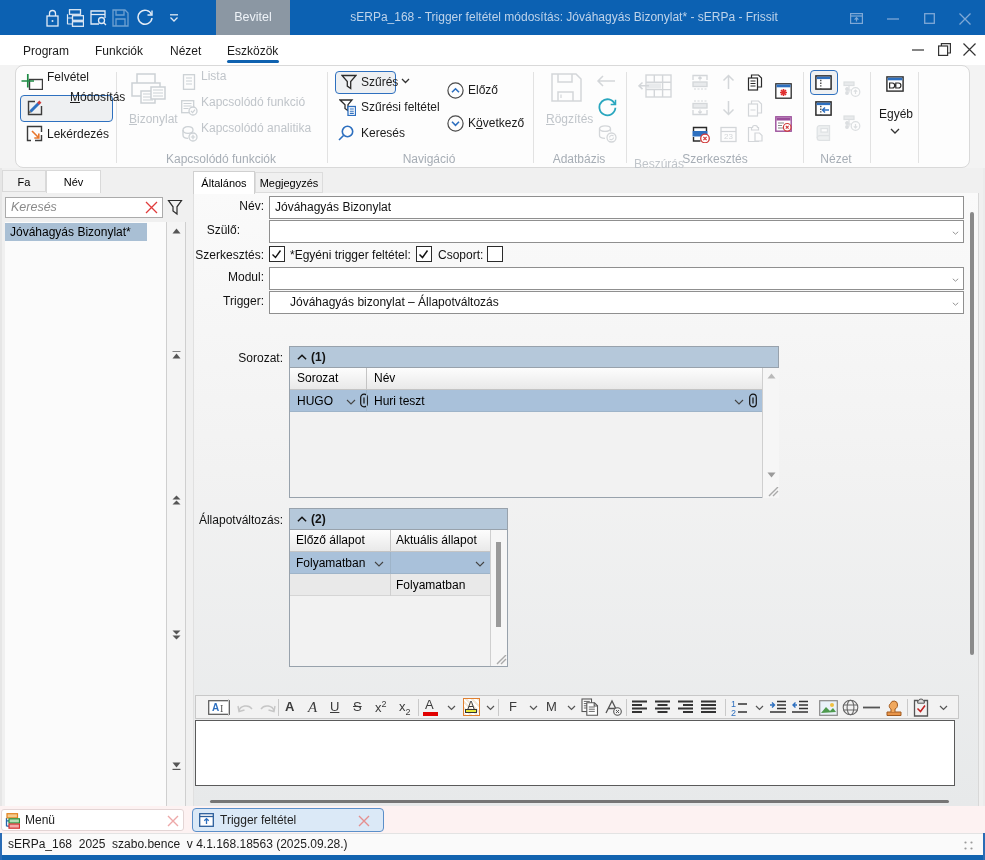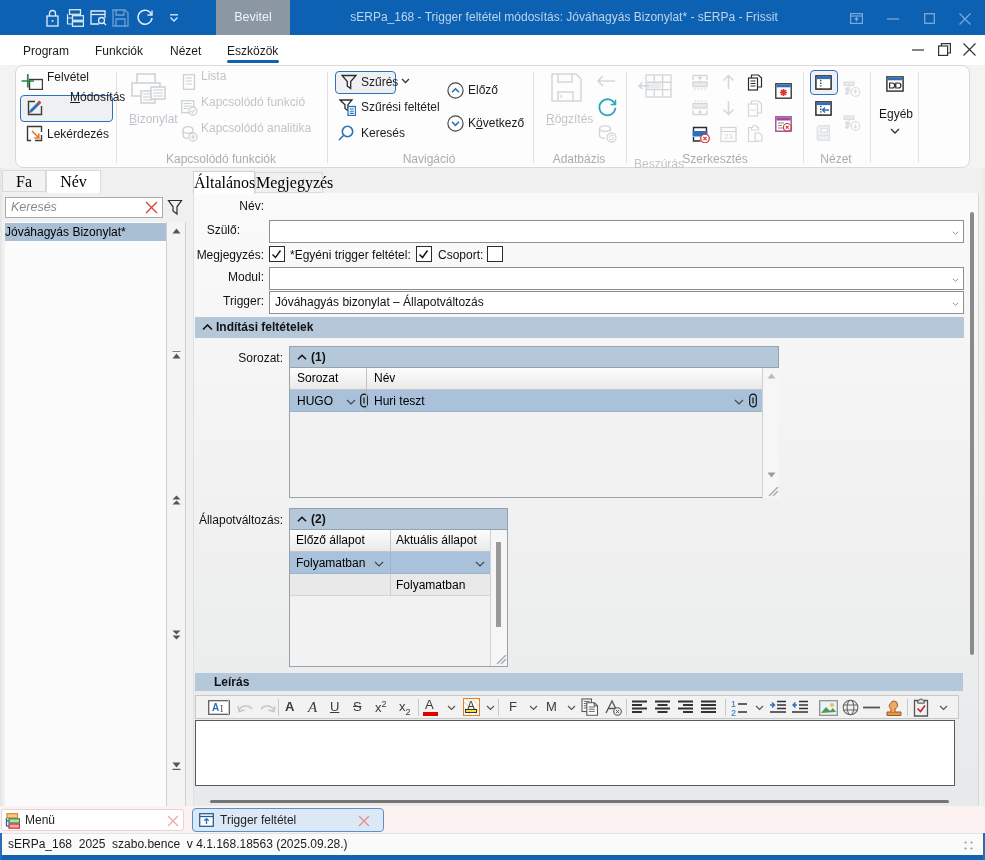--- a/index.html
+++ b/index.html
@@ -19,24 +19,24 @@
 #ribbonzone { left:0; top:65px; width:985px; height:103px; background:#f3f3f3; }
 #ribbon { position:absolute; left:15px; top:0px; width:955px; height:103px; background:#fdfdfd; border:1px solid #d9d9d9; border-radius:8px; }
 .rdiv { position:absolute; top:6px; width:1px; height:91px; background:#e2e2e2; }
 .rlabel { position:absolute; top:86px; height:14px; font-size:12px; color:#a6adb5; text-align:center; white-space:nowrap; }
 .rtext { position:absolute; font-size:12px; color:#1b1b1b; white-space:nowrap; }
 .rtext.dis { color:#c0c5ca; }
 .selbtn { position:absolute; border:1.5px solid #2e70bf; border-radius:4px; background:#eef0f2; }
 
 #contentbg { left:0; top:168px; width:985px; height:638px; background:#f0f0f0; }
 
-.ltab { position:absolute; font-size:16px; text-align:center;font-family:Liberation Serif, serif; }
+.ltab { position:absolute; font-size:11px; text-align:center; }
 #lsearch { left:5px; top:29px; width:158px; height:21px; background:#fff; border:1px solid #ababab; }
 #llist { left:5px; top:54px; width:161px; height:584px; background:#fbfbfb; }
-#lsel { left:0px; top:1px; width:161px; height:18px; background:#a9bfd4; font-size:12px; line-height:18px; }
+#lsel { left:0px; top:1px; width:142px; height:18px; background:#a9bfd4; font-size:12px; line-height:18px; padding-left:5px; }
 #lscroll { left:166px; top:54px; width:20px; height:584px; background:#f4f4f4; border-left:1px solid #cfcfcf; border-right:1px solid #cfcfcf; }
 
 #formpanel { left:193px; top:25px; width:785px; height:613px; background:linear-gradient(180deg,#fafafa 0%,#f2f2f2 45%,#e7e9ea 100%); border-left:1px solid #e0e0e0; }
 .band { position:absolute; background:#b5c8da; font-size:12px; font-weight:bold; color:#111; }
 .field { position:absolute; background:#fff; border:1px solid #8f8f8f; font-size:12px; color:#111; }
 .flabel { position:absolute; font-size:12px; color:#111; text-align:right; white-space:nowrap; }
 .cb { position:absolute; width:16px; height:16px; background:#fff; border:1.4px solid #2b2b2b; }
 .grid { position:absolute; border:1px solid #98a2ac; }
 .gheadrow { background:linear-gradient(180deg,#fdfdfd,#e9e9e9); border-bottom:1px solid #c4c4c4; }
 .selrow { background:#a9c1da; }
@@ -377,52 +377,47 @@
       </svg>
     <svg style="position:absolute; left:5px; top:619px;" width="9" height="6" viewBox="0 0 9 6">
         <path d="M0.5 0.5 L4.5 5.5 L8.5 0.5 z" fill="#555"></path>
       </svg>
   </div>
 </div>
 <div class="abs ltab" style="left:193px; top:171px; width:62px; height:23px; background:#fff; border:1px solid #d0d0d0; border-bottom:none; line-height:22px; z-index:3;">Általános</div>
 <div class="abs ltab" style="left:255px; top:172px; width:68px; height:21px; background:#f0f0f0; border:1px solid #dcdcdc; line-height:20px;">Megjegyzés</div>
 <div class="abs" id="formpanel" style="top:193px;">
   <div class="flabel" style="right:714px; top:6px;">Név:</div>
+  <div class="field" style="left:75px; top:3px; width:695px; height:23px; line-height:21px; padding-left:5px;">Jóváhagyás Bizonylat</div>
   <div class="flabel" style="right:738px; top:30px;">Szülő:</div>
   <div class="field" style="left:75px; top:27px; width:695px; height:23px;">
       <svg style="position:absolute; right:4px; top:10px;" width="7" height="4" viewBox="0 0 7 4" fill="none">
         <path d="M0.8 0.8 L3.5 3.2 L6.2 0.8" stroke="#8a8a8a" stroke-width="0.9"></path>
       </svg>
     </div>
-  <div class="flabel" style="right:714px; top:55px;">Megjegyzés:</div>
+  <div class="flabel" style="right:714px; top:55px;">Szerkesztés:</div>
   <div class="cb" style="left:75px; top:53px;"><svg width="13" height="13" viewBox="0 0 13 13" fill="none">
         <path d="M2.5 6.5 L5.5 9.5 L10.5 2.5" stroke="#111" stroke-width="1.4"></path>
       </svg></div>
   <div class="flabel" style="left:96px; top:55px; text-align:left;">*Egyéni trigger feltétel:</div>
   <div class="cb" style="left:222px; top:53px;"><svg width="13" height="13" viewBox="0 0 13 13" fill="none">
         <path d="M2.5 6.5 L5.5 9.5 L10.5 2.5" stroke="#111" stroke-width="1.5"></path>
       </svg></div>
   <div class="flabel" style="left:244px; top:55px; text-align:left;">Csoport:</div>
   <div class="cb" style="left:293px; top:53px;"></div>
   <div class="flabel" style="right:714px; top:77px;">Modul:</div>
   <div class="field" style="left:75px; top:74px; width:695px; height:23px;">
       <svg style="position:absolute; right:4px; top:10px;" width="7" height="4" viewBox="0 0 7 4" fill="none">
         <path d="M0.8 0.8 L3.5 3.2 L6.2 0.8" stroke="#8a8a8a" stroke-width="0.9"></path>
       </svg>
     </div>
   <div class="flabel" style="right:714px; top:101px;">Trigger:</div>
-  <div class="field" style="left:75px; top:98px; width:695px; height:23px; line-height:21px; padding-left:5px;">Jóváhagyás bizonylat – Állapotváltozás<svg style="position:absolute; right:4px; top:10px;" width="7" height="4" viewBox="0 0 7 4" fill="none">
+  <div class="field" style="left:75px; top:98px; width:695px; height:23px; line-height:21px; padding-left:20px;">Jóváhagyás bizonylat – Állapotváltozás<svg style="position:absolute; right:4px; top:10px;" width="7" height="4" viewBox="0 0 7 4" fill="none">
         <path d="M0.8 0.8 L3.5 3.2 L6.2 0.8" stroke="#8a8a8a" stroke-width="0.9"></path>
       </svg></div>
-  <div class="band" style="left:1px; top:124px; width:769px; height:21px; line-height:21px;">
-    <svg style="position:absolute; left:7px; top:7px;" width="11" height="7" viewBox="0 0 11 7" fill="none">
-        <path d="M1 5.5 L5.5 1 L10 5.5" stroke="#111" stroke-width="1.6"></path>
-      </svg>
-    <span style="padding-left:21px;">Indítási feltételek</span>
-  </div>
   <div class="flabel" style="right:695px; top:158px;">Sorozat:</div>
 
   <div class="grid" style="left:95px; top:153px; width:490px; height:152px; background:#f2f2f2;">
     <div class="band" style="left:0; top:0; width:488px; height:21px; line-height:21px; border-bottom:1px solid #98a2ac;">
       <svg style="position:absolute; left:7px; top:7px;" width="10" height="7" viewBox="0 0 11 7" fill="none">
           <path d="M1 5.5 L5.5 1 L10 5.5" stroke="#111" stroke-width="1.6"></path>
         </svg>
       <span style="padding-left:21px;">(1)</span>
     </div>
     <div class="gheadrow" style="position:absolute; left:0; top:21px; width:472px; height:22px; font-size:12px;text-align:center;">
@@ -490,21 +485,20 @@
       <span style="position:absolute; left:106px; top:4px;">Folyamatban</span>
     </div>
     <div style="position:absolute; left:200px; top:21px; width:17px; height:136px; background:#f6f6f6; border-left:1px solid #cfcfcf;">
       <div style="position:absolute; left:5px; top:12px; width:5px; height:85px; background:#9a9a9a;"></div>
       <svg style="position:absolute; left:5px; top:125px;" width="11" height="10" viewBox="0 0 11 10">
           <path d="M10 0 L1 9 M10 4 L5 9" stroke="#aaa" stroke-width="1.4" fill="none"></path>
         </svg>
     </div>
   </div>
 
-  <div class="band" style="left:1px; top:480px; width:768px; height:18px; line-height:18px;"><span style="padding-left:19px;">Leírás</span></div>
   <div id="edittoolbar" style="position:absolute; left:1px; top:502px; width:764px; height:24px; background:#f2f2f2; border:1px solid #c8c8c8; font-size:13px; color:#3b3b3b;">
     <svg class="tb" style="left:12px; top:4px;" width="22" height="15" viewBox="0 0 22 15">
         <rect x="0.7" y="0.7" width="20.6" height="13.6" fill="#fff" stroke="#555" stroke-width="1.2"></rect>
         <text x="4" y="11" font-size="10" font-weight="bold" fill="#2d6fbf" font-family="Liberation Sans">A</text>
         <text x="12" y="11.5" font-size="10" fill="#555" font-family="Liberation Serif">I</text>
       </svg>
     <div class="tsep" style="left:32px;"></div>
     <svg class="tb" style="left:41px; top:5px;" width="18" height="14" viewBox="0 0 18 14" fill="none" stroke="#c6c6c6" stroke-width="1.4">
         <path d="M2 10 a7 6 0 0 1 13 -2"></path>
         <path d="M1 5 l1 5.5 L7.5 9"></path>

